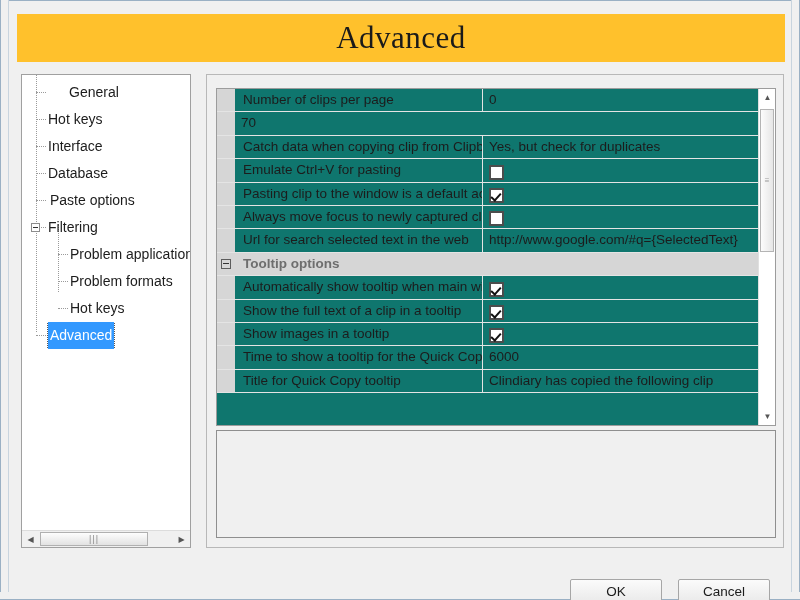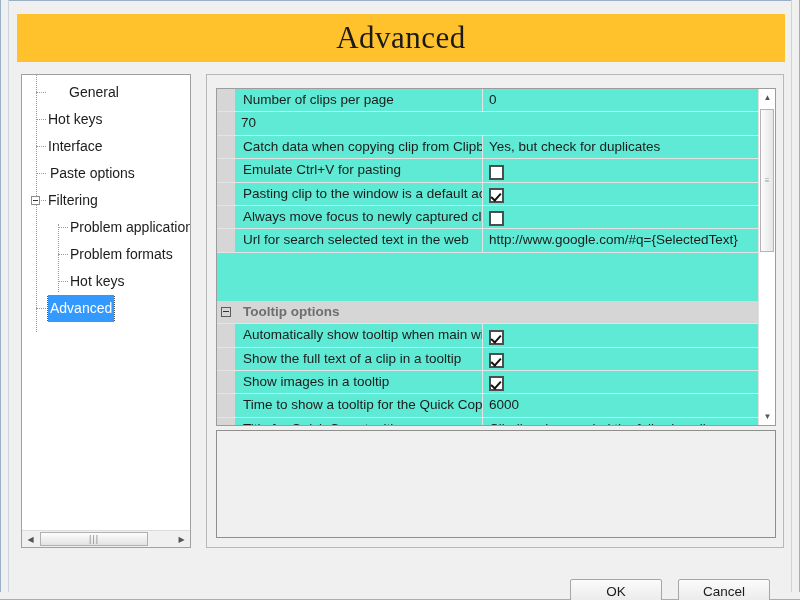--- a/index.html
+++ b/index.html
@@ -171,21 +171,21 @@
     width: 578px; height: 474px;
     background: #f0f0f0;
     border: 1px solid #b8b8b8;
     box-sizing: border-box;
   }
 
   #prop-grid {
     position: absolute;
     left: 9px; top: 13px;
     width: 560px; height: 338px;
-    background: #5eead4;
+    background: #0f766e;
     border: 1px solid #9c9c9c;
     box-sizing: border-box;
     overflow: hidden;
   }
   #grid-rows {
     position: absolute;
     left: 0; top: 0;
     width: 543px;
     height: 100%;
     overflow: hidden;
@@ -243,21 +243,20 @@
     width: 4px; height: 8px;
     border: solid #111;
     border-width: 0 2.4px 2.4px 0;
     transform: rotate(42deg);
   }
 
   
   .grid-row.category {
     background: #d6d6d6;
     align-items: center;
-    margin-top: 48px;
   }
   .grid-row.category .cat-gutter {
     width: 18px;
     flex: 0 0 18px;
     display: flex;
     align-items: center;
     justify-content: center;
   }
   .cat-expander {
     width: 10px; height: 10px;
@@ -364,20 +363,24 @@
           <div class="tick-h" style="left: 14px; width: 10px;"></div>
           <span class="tree-label" style="left: 26px; margin-left: 21px;">General</span>
         </div>
         <div class="tree-row">
           <div class="tick-h" style="left: 14px; width: 10px;"></div>
           <span class="tree-label" style="left: 26px;">Hot keys</span>
         </div>
         <div class="tree-row">
           <div class="tick-h" style="left: 14px; width: 10px;"></div>
           <span class="tree-label" style="left: 26px;">Interface</span>
+        </div>
+        <div class="tree-row">
+          <div class="tick-h" style="left: 14px; width: 10px;"></div>
+          <span class="tree-label" style="left: 26px;">Database</span>
         </div>
         <div class="tree-row">
           <div class="tick-h" style="left: 14px; width: 10px;"></div>
           <span class="tree-label" style="left: 28px;">Paste options</span>
         </div>
         <div class="tree-row">
           <div class="tick-h" style="left: 14px; width: 10px;"></div>
           <div class="expander" style="left: 9px;"></div>
           <span class="tree-label" style="left: 26px;">Filtering</span>
         </div>

